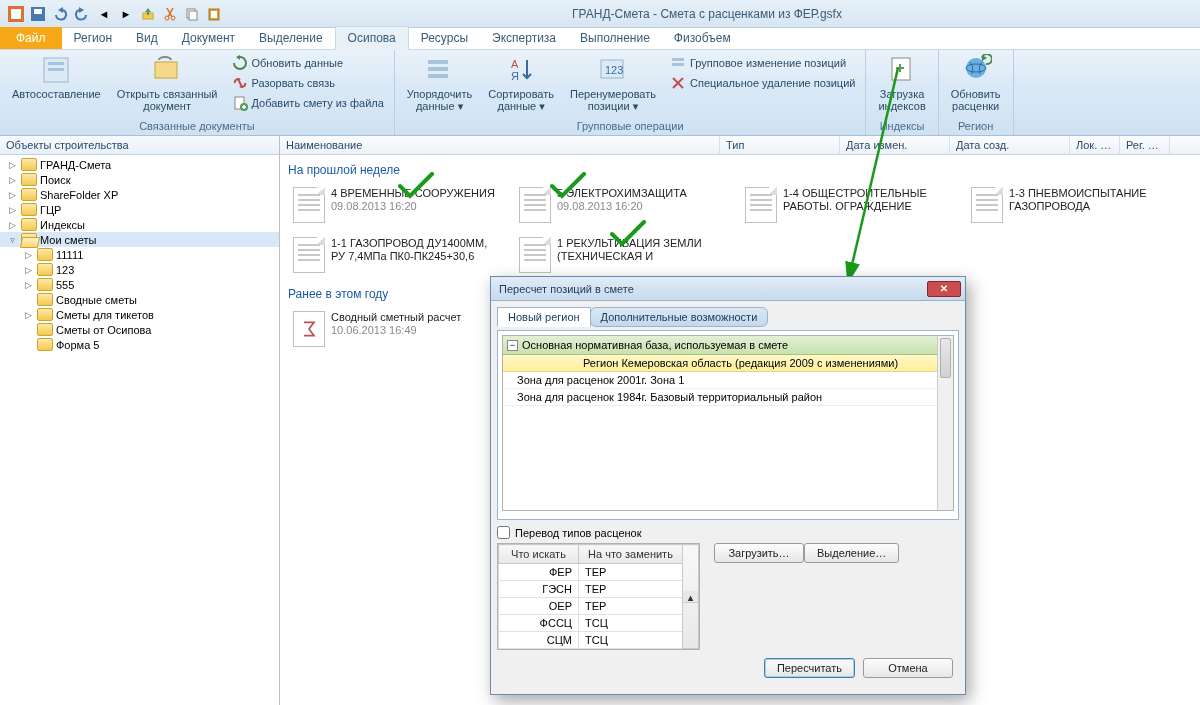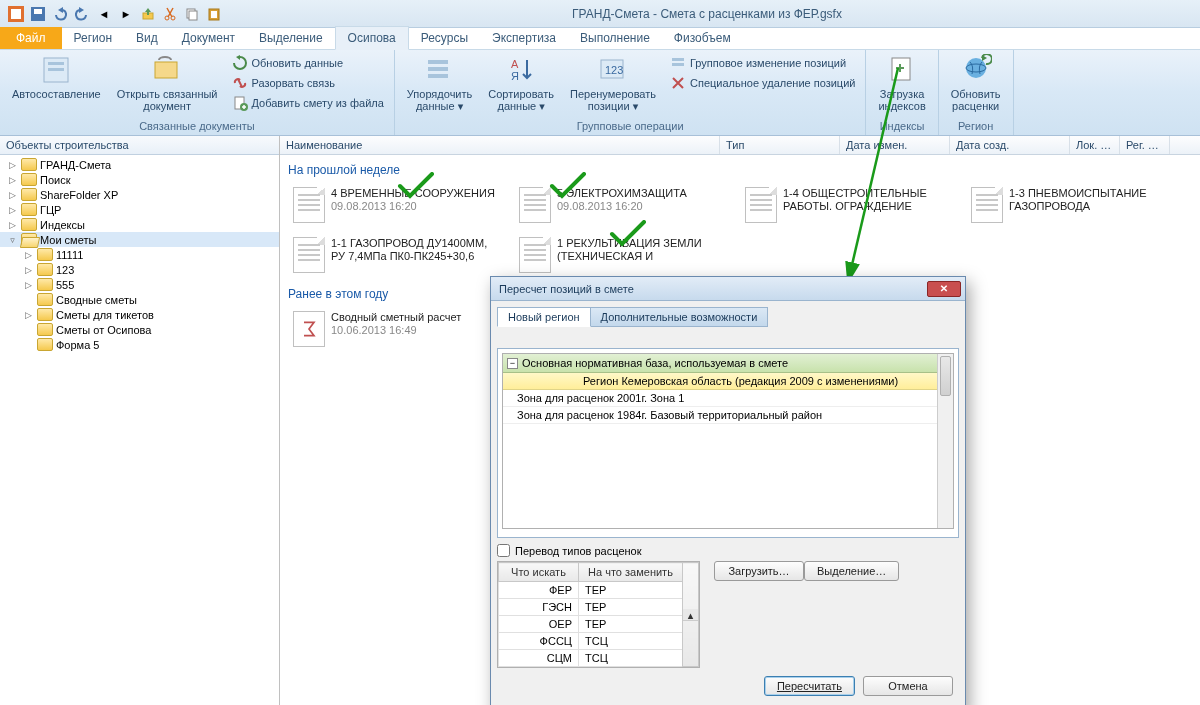--- a/index.html
+++ b/index.html
@@ -54,24 +54,24 @@
 .doc-date { color: #888; font-size: 11px; }
 .sum-icon { width:32px; height:36px; background:#fff; border:1px solid #c0c0c0; position:relative; flex-shrink:0; display:flex; align-items:center; justify-content:center; }
 .sum-icon svg { width:20px; height:20px; }
 
 
 .dialog { position: absolute; left: 490px; top: 276px; width: 476px; background: #f0f0f0; border: 1px solid #6a8aae; box-shadow: 4px 6px 16px rgba(0,0,0,0.35); z-index: 20; }
 .dlg-title { height: 24px; background: linear-gradient(#e2ecf7,#c7daed); display:flex; align-items:center; padding: 0 4px 0 8px; color:#1a3a5a; font-size:12px; border-bottom:1px solid #9ab4ce; }
 .dlg-title .spacer { flex:1; }
 .dlg-close { width: 34px; height: 16px; background: #c94f4f; border: 1px solid #8a2626; border-radius: 2px; color:#fff; display:flex; align-items:center; justify-content:center; font-size:10px; font-weight:bold; cursor:pointer; }
 .dlg-body { padding: 6px; }
-.dlg-tabs { display:flex; margin-bottom: 22px; align-items: flex-end; }
+.dlg-tabs { display:flex; margin-bottom: 4px; align-items: flex-end; }
 .dlg-tab { padding: 3px 10px; border:1px solid #9ab4ce; background: linear-gradient(#dbe8f5,#c3d8ec); color:#1a3a5a; cursor:pointer; font-size:11px; }
 .dlg-tab.active { background:#fff; border-bottom-color:#fff; position:relative; z-index:2; }
-.dlg-tab + .dlg-tab { margin-left:-1px; }
+.dlg-tab + .dlg-tab { margin-left:-1px;border-radius:6px; }
 .dlg-panel { border:1px solid #9ab4ce; background:#fff; padding:4px; height: 190px; position:relative; margin-top:-1px; }
 .db-grid { border:1px solid #b0b0b0; height: 176px; position:relative; }
 .db-hdr { background: linear-gradient(#e2f0d4,#c8e2ac); padding:3px 4px; border-bottom:1px solid #a8c088; display:flex; align-items:center; gap:4px; }
 .db-hdr .exp { width:11px; height:11px; border:1px solid #888; background:#fff; display:inline-flex; align-items:center; justify-content:center; font-size:9px; line-height:1; }
 .db-row { background: linear-gradient(#fff8c8,#ffee9a); padding:2px 4px 2px 80px; border-bottom:1px solid #e0d488; }
 .db-line { padding:2px 4px 2px 14px; border-bottom:1px solid #eee; }
 .db-scroll { position:absolute; right:0; top:0; bottom:0; width:16px; background:#f0f0f0; border-left:1px solid #ccc; }
 .db-scroll .thumb { position:absolute; left:2px; right:2px; top:2px; height:40px; background: linear-gradient(#e8e8e8,#d0d0d0); border:1px solid #b0b0b0; border-radius:2px; }
 
 .chk-row { display:flex; align-items:center; gap:5px; margin: 6px 0 4px; }
@@ -79,21 +79,21 @@
 .map-wrap { display:flex; gap: 14px; align-items:flex-start; }
 .map-tbl { border:1px solid #b0b0b0; background:#fff; }
 .map-tbl table { border-collapse: collapse; }
 .map-tbl th { background: linear-gradient(#f8f8f8,#e8e8e8); padding:3px 4px; font-weight:normal; border:1px solid #c8c8c8; color:#333; }
 .map-tbl td { padding:2px 6px; border:1px solid #e0e0e0; }
 .map-tbl td.l { text-align:right; width:80px; }
 .map-tbl td.r { width:100px; }
 .map-scroll { width:16px; background:#f0f0f0; border-left:1px solid #ccc; }
 .btn-col { display:flex; flex-direction:row; }
 .win-btn { min-width:90px; padding:3px 12px; background: linear-gradient(#fdfdfd,#e6e6e6); border:1px solid #9a9a9a; border-radius:3px; cursor:pointer; color:#222; font-size:11px; }
-.win-btn.default { border-color:#3c7fb1; box-shadow: 0 0 0 1px #a8d0ec inset; text-decoration: underline; }
+.win-btn.default { border-color:#3c7fb1; box-shadow: 0 0 0 1px #a8d0ec inset; }
 .dlg-footer { display:flex; justify-content:flex-end; gap:8px; padding: 8px 6px 10px; }
 
 .arrow-svg { position:absolute; pointer-events:none; z-index:15; }
 .check-svg { position:absolute; pointer-events:none; z-index:12; }
 </style>
 </head>
 <body>
 
 <div class="titlebar">
   <div class="qat">

